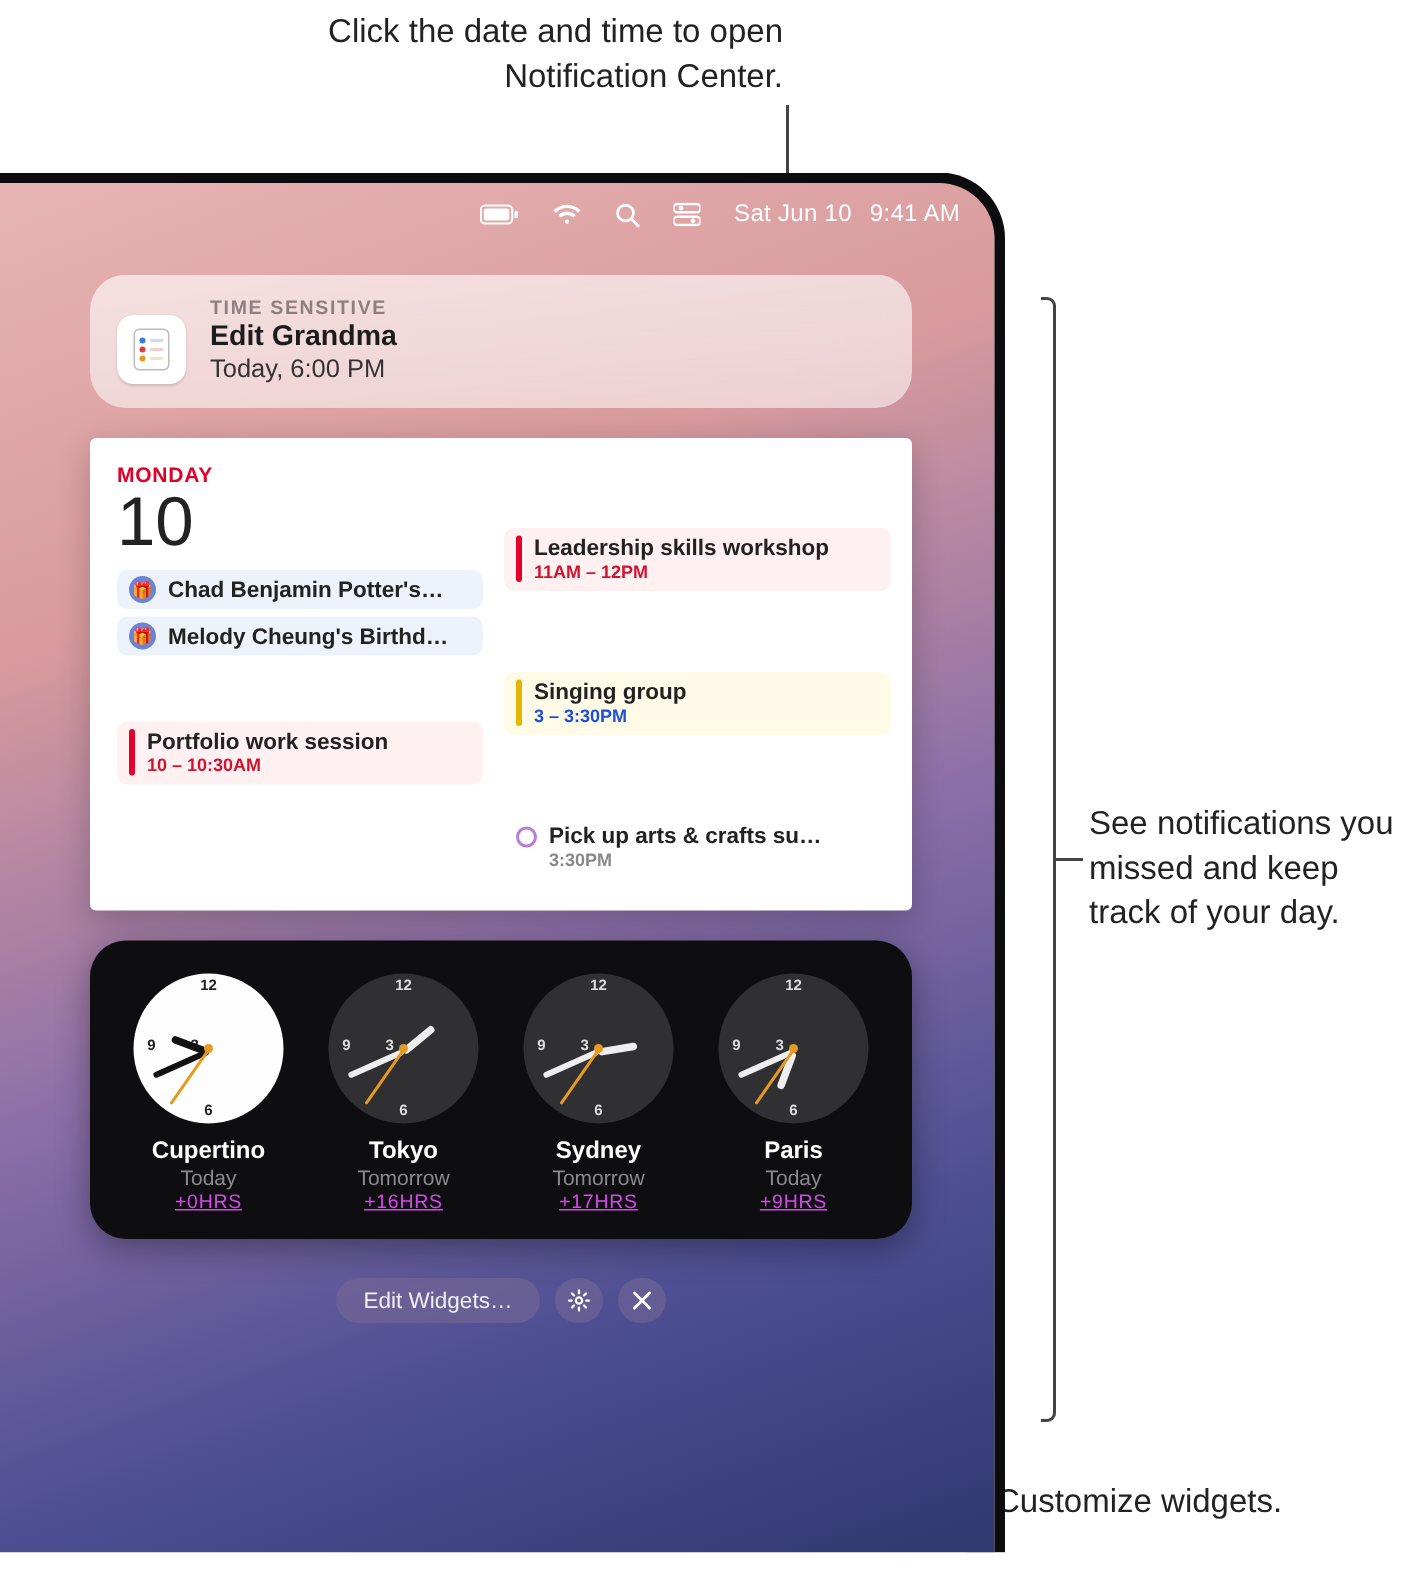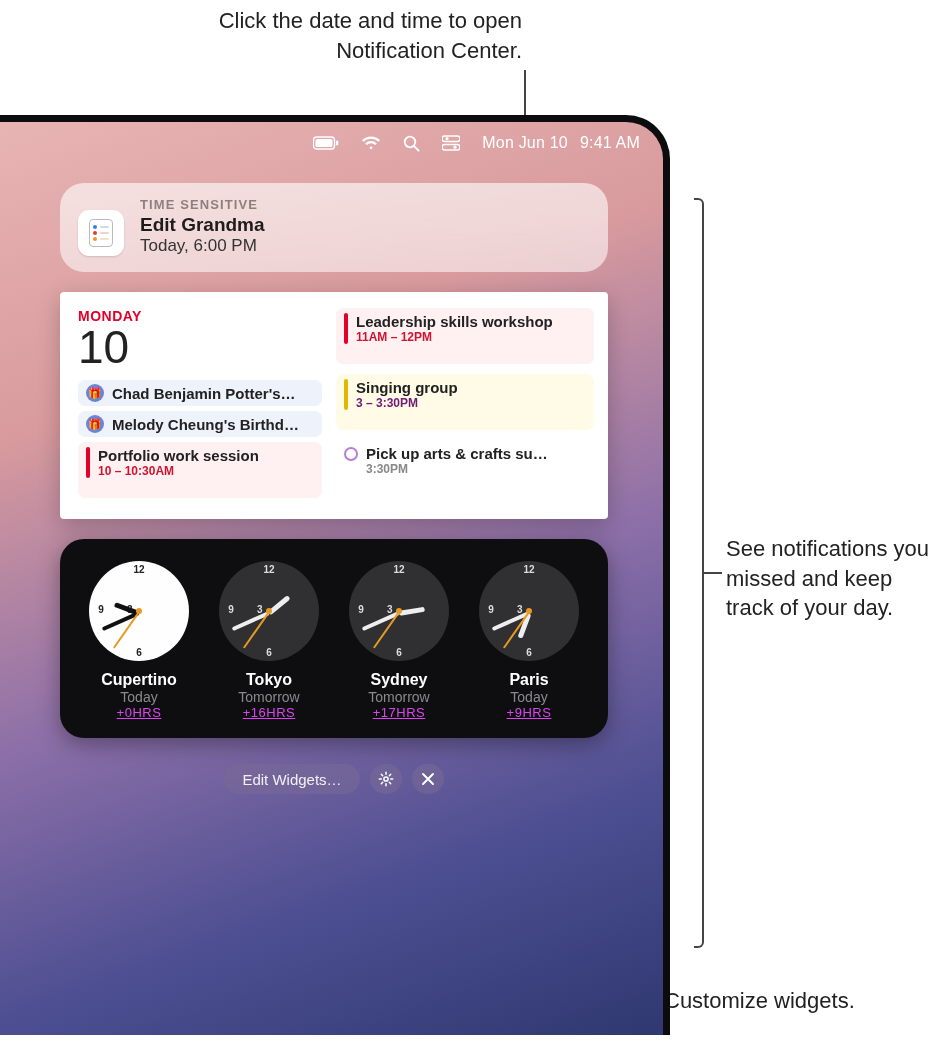--- a/index.html
+++ b/index.html
@@ -112,32 +112,32 @@
   .cal-left { width: 244px; }
   .cal-day { color:#e2002a; font-size:14px; font-weight:700; letter-spacing:.5px; }
   .cal-num { font-size:46px; font-weight:300; line-height:1; color:#222; margin:0 0 10px; }
   .ev {
     display:flex; align-items:center; gap:8px;
     border-radius:7px; padding:4px 8px; margin-bottom:5px;
     font-size:15px;
   }
   .ev.allday { background:#eef2fb; color:#333; font-weight:600;}
   .ev.allday .dot{ width:18px;height:18px;border-radius:50%;background:#6b84d6;display:flex;align-items:center;justify-content:center;color:#fff;font-size:11px;}
-  .ev.block { background:#fff0f2; padding:5px 8px 20px; align-items:stretch;}
+  .ev.block { background:#fff0f2; padding:5px 8px 6px; align-items:stretch;margin-top:44px;}
   .ev.block.yellow{background:#fffbe6;}
   .ev.block.none{background:transparent;}
   .ev .bar{width:4px;border-radius:3px;}
   .ev .bar.red{background:#e2002a;}
   .ev .bar.yel{background:#e3b700;}
   .ev .ring{width:14px;height:14px;border:2px solid #b77ed6;border-radius:50%;margin-top:2px;align-self:flex-start;}
   .ev .body{flex:1; min-width:0;}
   .ev .title{font-weight:700;color:#222;white-space:nowrap;overflow:hidden;text-overflow:ellipsis;}
   .ev .time{font-size:12px;font-weight:600;}
   .ev .time.red{color:#d0142f;}
-  .ev .time.yel{color:#701a75;}
+  .ev .time.yel{color:#1d4ed8;}
   .ev .time.grey{color:#888;}
   .cal-right{flex:1; display:flex; flex-direction:column; gap:5px;}
 
   
   .clocks{
     background:#0e0e10;
     border-radius:24px;
     padding:22px 14px 18px;
     display:flex;
     justify-content:space-around;
@@ -222,21 +222,21 @@
       </span>
       <span class="mb-icon">
         <svg width="18" height="16" viewBox="0 0 18 16">
             <rect x="0" y="1" width="18" height="5.5" rx="2.7" fill="none" stroke="#fff" stroke-width="1.6"></rect>
             <circle cx="5" cy="3.7" r="1.6" fill="#fff"></circle>
             <rect x="0" y="9.5" width="18" height="5.5" rx="2.7" fill="none" stroke="#fff" stroke-width="1.6"></rect>
             <circle cx="13" cy="12.2" r="1.6" fill="#fff"></circle>
           </svg>
       </span>
       <span class="dt">
-        <span>Mon Jun 10</span>
+        <span>Sat Jun 10</span>
         <span>9:41 AM</span>
       </span>
     </div>
 
     <div class="nc-col">
 
       <div class="notif">
         <div class="app-icon">
           <div class="app-icon-inner">
             <span>

